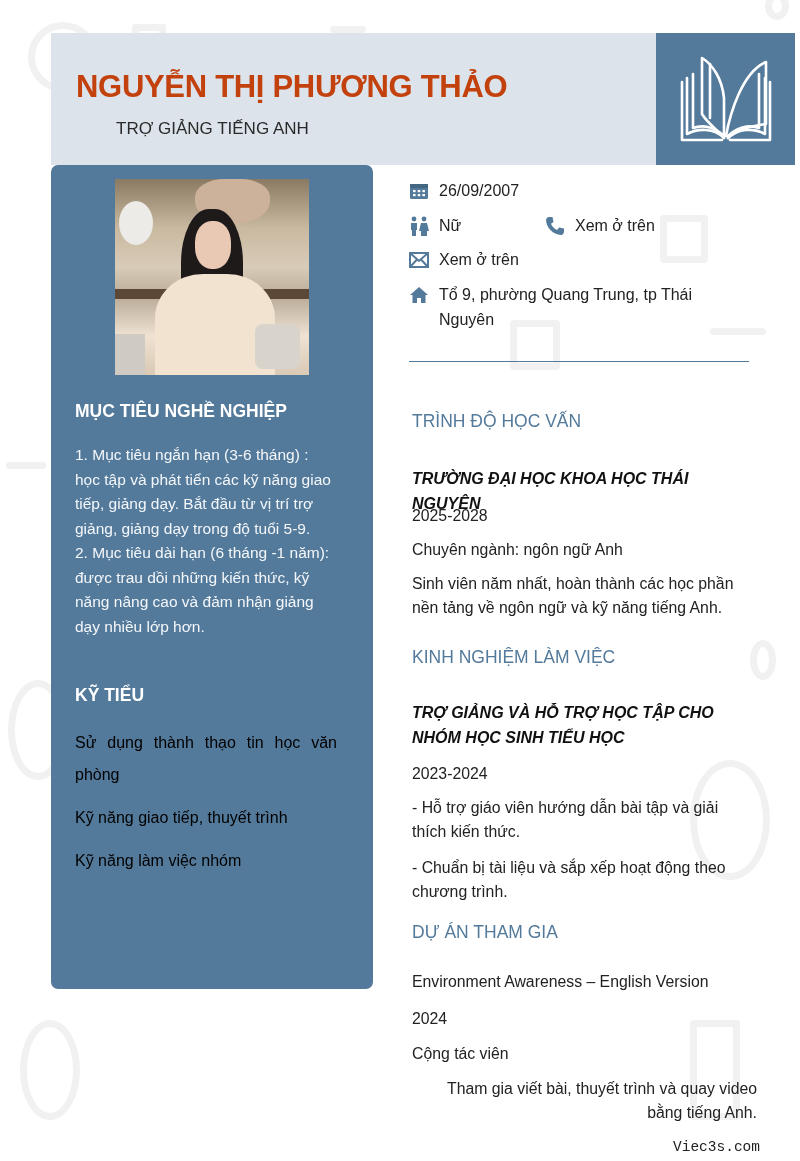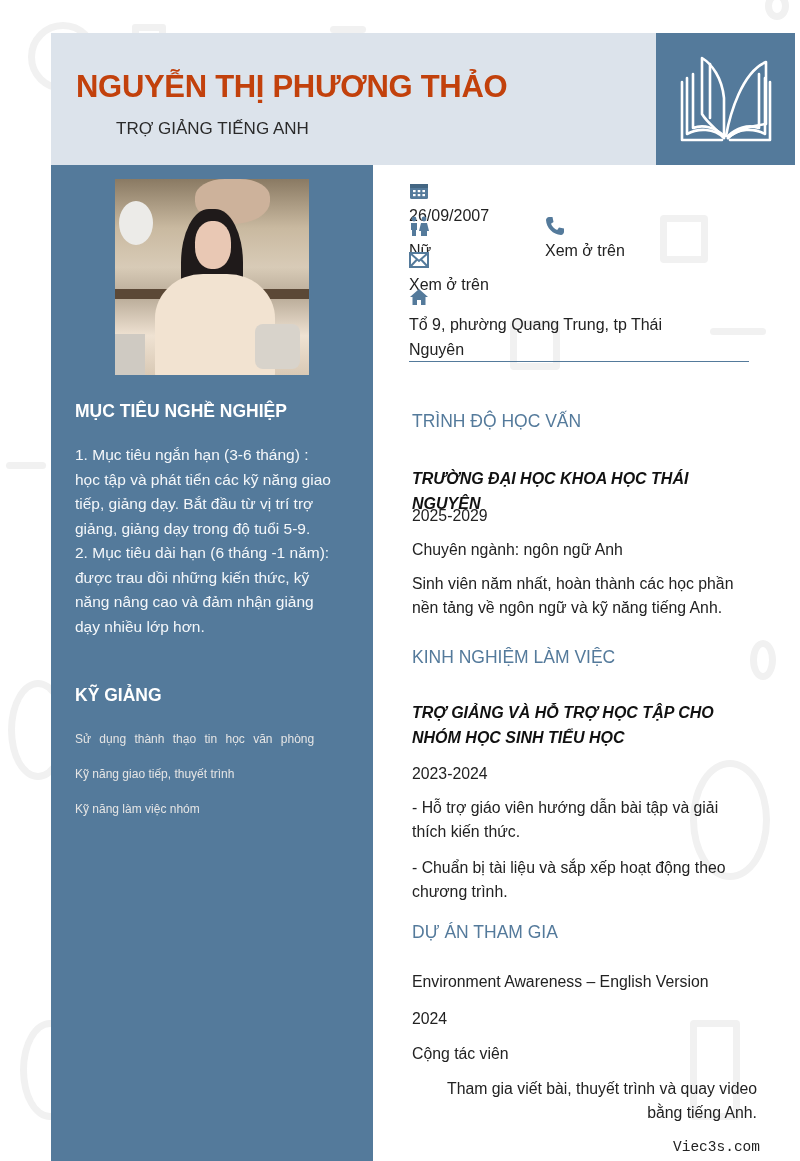--- a/index.html
+++ b/index.html
@@ -28,43 +28,43 @@
     position: absolute; left: 25px; top: 86px;
     font-size: 17px; color: #2a2a2a; margin-left: 40px;
   }
   .icon-box {
     position: absolute; left: 656px; top: 33px; width: 139px; height: 132px;
     background: #547a9b;
     display: flex; align-items: center; justify-content: center;
   }
 
   .sidebar {
-    position: absolute; left: 51px; top: 165px; width: 322px; height: 996px;
-    background: #547a9b; color: #ffffff;
+    position: absolute; left: 51px; top: 165px; width: 322px; height: 824px;
+    background: #547a9b; color: #ffffff; border-radius: 7px;
   }
   .photo {
     position: absolute; left: 64px; top: 14px; width: 194px; height: 196px;
     background: linear-gradient(180deg, #8a7a63 0%, #c9b9a0 25%, #d8cbb7 45%, #b9ab98 60%, #efe2d2 80%, #d9c9b5 100%);
     overflow: hidden;
   }
   .photo .bow { position:absolute; left:80px; top:0; width:75px; height:45px; background:#cdb29b; border-radius: 40% 40% 50% 50%; }
   .photo .hair { position:absolute; left:66px; top:30px; width:62px; height:120px; background:#1f1a1a; border-radius: 45% 45% 20% 20%; }
   .photo .face { position:absolute; left:80px; top:42px; width:36px; height:48px; background:#e9c8b4; border-radius: 45%; }
   .photo .dress { position:absolute; left:40px; top:95px; width:120px; height:110px; background:#f2e3d1; border-radius: 40% 40% 10% 10%; }
   .photo .shelf { position:absolute; left:0; top:110px; width:194px; height:10px; background:#5b4836; }
   .photo .lamp { position:absolute; left:4px; top:22px; width:34px; height:44px; background:#ecebe8; border-radius:50%; }
   .photo .stool1 { position:absolute; left:0; top:155px; width:30px; height:45px; background:#cfcac2; }
   .photo .stool2 { position:absolute; left:140px; top:145px; width:45px; height:45px; background:#d8d3cb; border-radius: 8px; }
 
   .side-section { position: absolute; left: 24px; width: 262px; }
   .side-heading { font-size: 17.5px; font-weight: 700; color: #ffffff; }
   .side-text { font-size: 15.5px; line-height: 24.5px; color: #f4f7fa; }
-  .skill { font-size: 12px; line-height: 24px; color: #e5e5e5; margin-bottom: 11px; }
+  .skill { font-size: 16px; line-height: 32px; color: #000000; margin-bottom: 11px; }
   .skill.justify { text-align: justify; text-align-last: left; word-spacing: 5px; }
-  .contact-row { position: absolute; display: flex; align-items: flex-start; font-size: 16px; line-height: 25px; color: #222; flex-direction: column; }
+  .contact-row { position: absolute; display: flex; align-items: flex-start; font-size: 16px; line-height: 25px; color: #222; }
   .contact-row .ic { width: 30px; height: 25px; display: flex; align-items: center; }
   .divider { position: absolute; left: 409px; top: 361px; width: 340px; height: 1px; background: #547a9b; }
 
   .sec-heading { position: absolute; left: 412px; font-size: 17.5px; font-weight: 400; color: #547a9b; }
   .item-title { position: absolute; left: 412px; font-size: 16px; font-weight: 700; color: #111; line-height: 25px; width: 345px; font-style: italic; }
   .item-text { position: absolute; left: 412px; font-size: 15.8px; color: #222; line-height: 24px; width: 345px; }
 
   .footer-mark { position: absolute; left: 673px; top: 1139px; font-family: "Liberation Mono", "DejaVu Sans Mono", monospace; font-size: 14.5px; color: #222; }
 </style>
 </head>
@@ -113,21 +113,21 @@
     <div class="stool2"></div>
   </div>
 
   <div class="side-section" style="top:236px;">
     <div class="side-heading">MỤC TIÊU NGHỀ NGHIỆP</div>
     <div class="side-text" style="margin-top:21px;">1. Mục tiêu ngắn hạn (3-6 tháng) : học tập và phát tiển các kỹ năng giao tiếp, giảng dạy. Bắt đầu từ vị trí trợ giảng, giảng dạy trong độ tuổi 5-9.</div>
     <div class="side-text">2. Mục tiêu dài hạn (6 tháng -1 năm): được trau dồi những kiến thức, kỹ năng nâng cao và đảm nhận giảng dạy nhiều lớp hơn.</div>
   </div>
 
   <div class="side-section" style="top:520px;">
-    <div class="side-heading">KỸ GIẢNG</div>
+    <div class="side-heading">KỸ TIỂU</div>
     <div style="margin-top:21px;">
       <div class="skill justify">Sử dụng thành thạo tin học văn phòng</div>
       <div class="skill">Kỹ năng giao tiếp, thuyết trình</div>
       <div class="skill">Kỹ năng làm việc nhóm</div>
     </div>
   </div>
 </div>
 
 <div class="contact-row" style="left:409px;top:178px;">
   <span class="ic">
@@ -184,21 +184,21 @@
         <path d="M10 1 L19 9 H16.5 V17 H12 V12 H8 V17 H3.5 V9 H1 Z"></path>
       </svg>
   </span>
   <span style="width:300px;">Tổ 9, phường Quang Trung, tp Thái Nguyên</span>
 </div>
 
 <div class="divider"></div>
 
 <div class="sec-heading" style="top:411px;">TRÌNH ĐỘ HỌC VẤN</div>
 <div class="item-title" style="top:466px;">TRƯỜNG ĐẠI HỌC KHOA HỌC THÁI NGUYÊN</div>
-<div class="item-text" style="top:504px;">2025-2029</div>
+<div class="item-text" style="top:504px;">2025-2028</div>
 <div class="item-text" style="top:538px;">Chuyên ngành: ngôn ngữ Anh</div>
 <div class="item-text" style="top:572px;">Sinh viên năm nhất, hoàn thành các học phần nền tảng về ngôn ngữ và kỹ năng tiếng Anh.</div>
 
 <div class="sec-heading" style="top:647px;">KINH NGHIỆM LÀM VIỆC</div>
 <div class="item-title" style="top:700px;width:320px;">TRỢ GIẢNG VÀ HỖ TRỢ HỌC TẬP CHO NHÓM HỌC SINH TIỂU HỌC</div>
 <div class="item-text" style="top:762px;">2023-2024</div>
 <div class="item-text" style="top:796px;width:340px;">- Hỗ trợ giáo viên hướng dẫn bài tập và giải thích kiến thức.</div>
 <div class="item-text" style="top:856px;width:345px;">- Chuẩn bị tài liệu và sắp xếp hoạt động theo chương trình.</div>
 
 <div class="sec-heading" style="top:922px;">DỰ ÁN THAM GIA</div>

